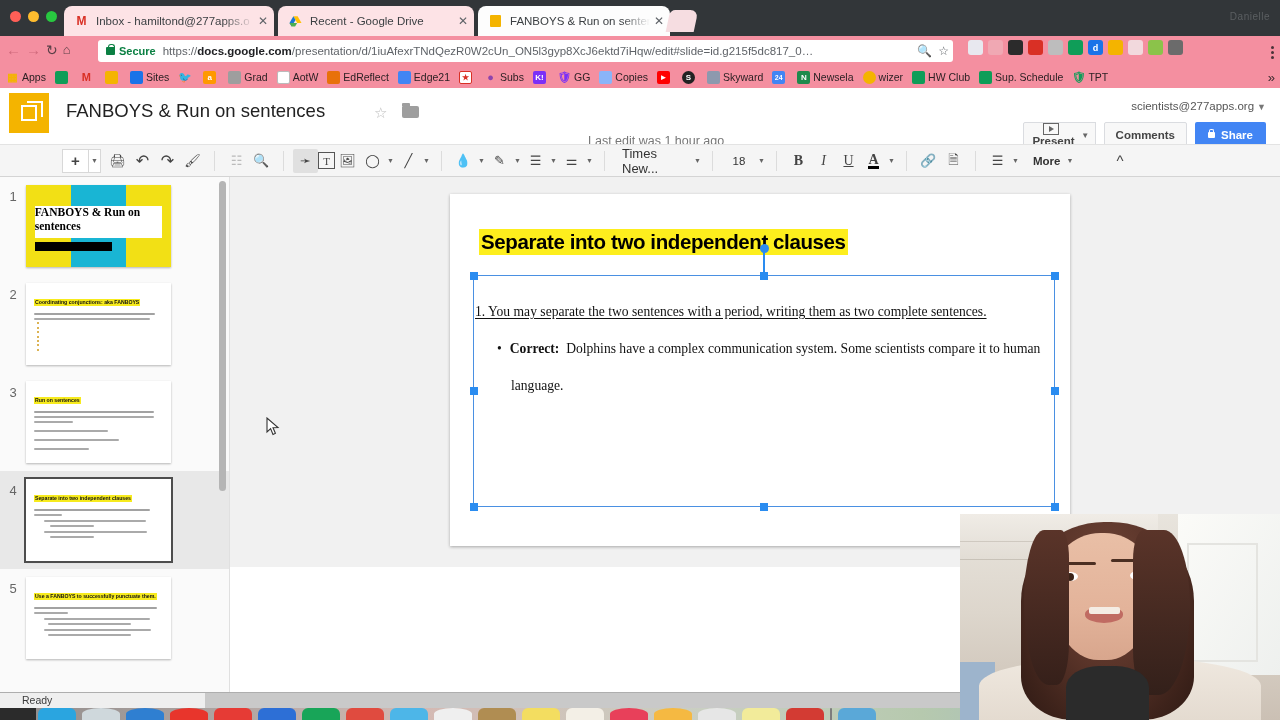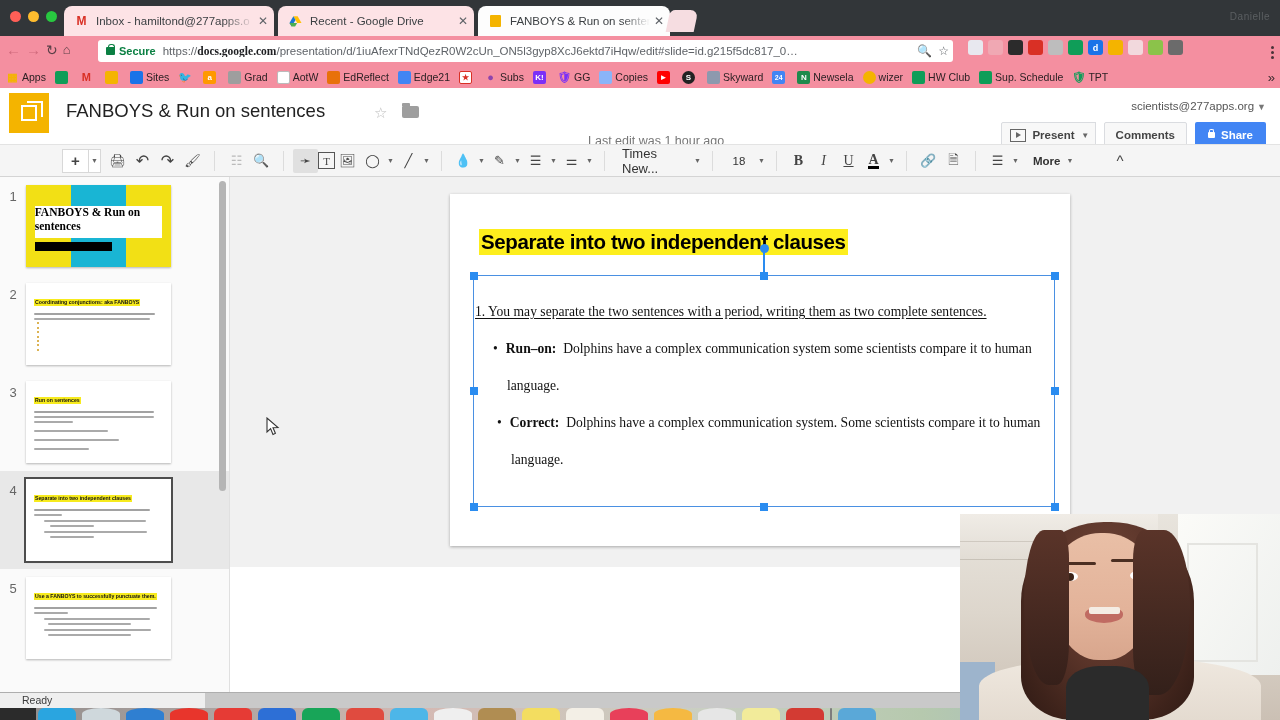--- a/index.html
+++ b/index.html
@@ -52,21 +52,21 @@
     position: absolute; left: 98px; top: 4px; width: 855px; height: 22px;
     background: #fff; border-radius: 3px; display: flex; align-items: center;
     padding: 0 4px 0 8px; font-size: 11.5px; color: #202124; overflow: hidden;
   }
   .lockico { width: 9px; height: 8px; border-radius: 1px; background: #0b8043;
              position: relative; margin-right: 4px; flex: 0 0 9px; }
   .lockico:before { content:""; position:absolute; left:2.2px; top:-3px; width:4.5px; height:5px;
              border: 1.4px solid #0b8043; border-bottom: none; border-radius: 3px 3px 0 0; }
   .secure { color: #0b8043; font-weight: bold; margin-right: 7px; flex: 0 0 auto; font-size: 11px;}
   .urltext { flex: 1; white-space: nowrap; overflow: hidden; color: #5f6368; }
-  .urltext b { color: #202124; font-weight: 600; font-family: Liberation Serif, serif; }
+  .urltext b { color: #202124; font-weight: 600; }
   .urlicons { display: flex; align-items: center; gap: 6px; margin-left: 6px; color: #5f6368; font-size: 12px; }
   .extbar { position: absolute; left: 968px; top: 4px; display: flex; align-items: center; gap: 5px; }
   .ext { width: 15px; height: 15px; border-radius: 3px; font-size: 9px; color: #fff;
          display: flex; align-items: center; justify-content: center; font-weight: bold; }
   .kebab { position: absolute; right: 6px; top: 8px; color: #4a3238; font-size: 13px; line-height: 6px; letter-spacing: 0; }
   .kebab i { display: block; width: 3px; height: 3px; border-radius: 50%; background: #4a3238; margin: 2px 0; }
 
   .bmbar {
     position: absolute; top: 66px; left: 0; width: 1280px; height: 22px;
     background: #f48fa0; display: flex; align-items: center; padding-left: 6px;
@@ -95,21 +95,21 @@
                   background:#9e9e9e; border-radius:1px 1px 0 0; }
   .menubar { position: absolute; left: 66px; top: 46px; display: flex; gap: 0; font-size: 12.5px; color: #222; }
   .menubar span { padding: 0 9px; }
   .menubar span:first-child { padding-left: 0; }
   .lastedit { position: absolute; left: 588px; top: 46px; font-size: 12.5px; color: #777; }
   .acct { position: absolute; right: 14px; top: 12px; font-size: 11.5px; color: #555; }
   .acct .cv { font-size: 9px; margin-left: 3px; color: #777; }
   .hbtns { position: absolute; right: 14px; top: 34px; display: flex; align-items: center; gap: 8px; }
   .btn-present { display: flex; align-items: center; height: 26px; border: 1px solid #dadce0;
                  background: #f8f8f8; border-radius: 2px; font-size: 11.5px; color: #444;
-                 font-weight: bold; padding: 0 8px; }
+                 font-weight: bold; padding: 0 8px; flex-direction: column; }
   .btn-present .ply { width: 16px; height: 13px; border: 1.5px solid #666; margin-right: 6px;
                       display: flex; align-items: center; justify-content: center; }
   .btn-present .ply:after { content:""; border-left: 5px solid #666; border-top: 3.5px solid transparent;
                             border-bottom: 3.5px solid transparent; margin-left: 1px; }
   .btn-prescar { width: 20px; height: 26px; border: 1px solid #dadce0; border-left: none;
                  background: #f8f8f8; display: flex; align-items: center; justify-content: center;
                  font-size: 8px; color: #666; margin-left: -8px; }
   .btn-comments { height: 26px; border: 1px solid #dadce0; background: #f8f8f8; border-radius: 2px;
                   font-size: 11.5px; color: #444; font-weight: bold; padding: 0 11px;
                   display: flex; align-items: center; }
@@ -617,21 +617,20 @@
         </div>
 
         <div class="fsscroll"></div>
       </div>
 
       <div class="canvas">
         <div class="slide">
           <div class="s-title">Separate into two independent clauses</div>
           <div class="s-body">
             <div class="s-p">1. You may separate the two sentences with a period, writing them as two complete sentences.</div>
-            <div class="s-li"><span class="bl">•</span><b>Run–on:</b>&nbsp; <span>Dolphins have a complex communication system some scientists compare it  to human language.</span></div>
             <div class="s-li s-li2"><span class="bl">•</span><b>Correct:</b>&nbsp; <span>Dolphins have a complex communication system.  Some scientists compare it  to human language.</span></div>
           </div>
         </div>
 
         <div class="selbox" style="left:243px;top:98px;width:582px;height:232px;">
           <div class="rotstem"></div>
           <div class="rotknob"></div>
           <div class="hdl tl"></div>
           <div class="hdl tc"></div>
           <div class="hdl tr"></div>

